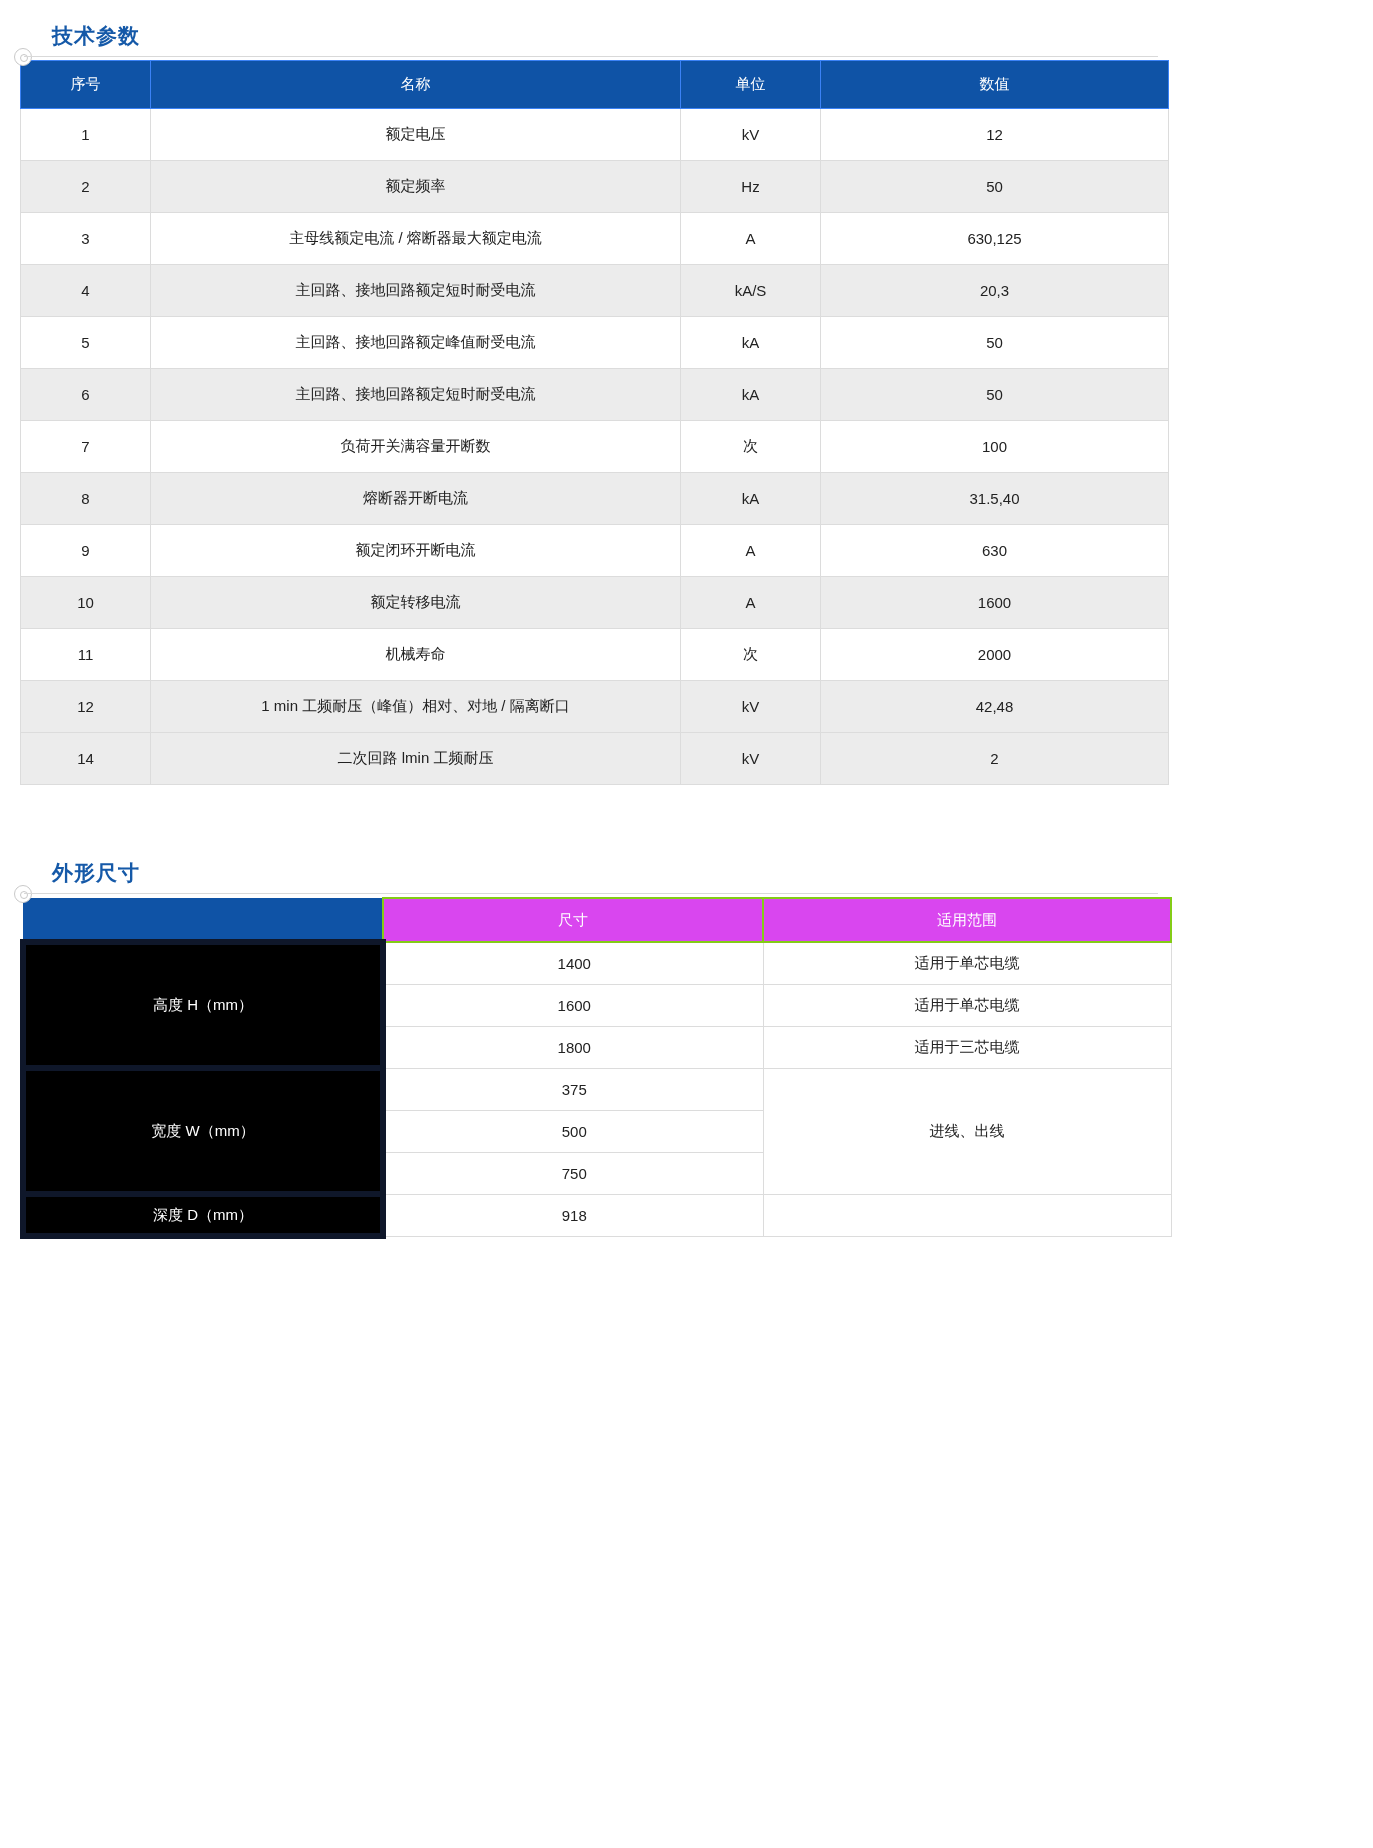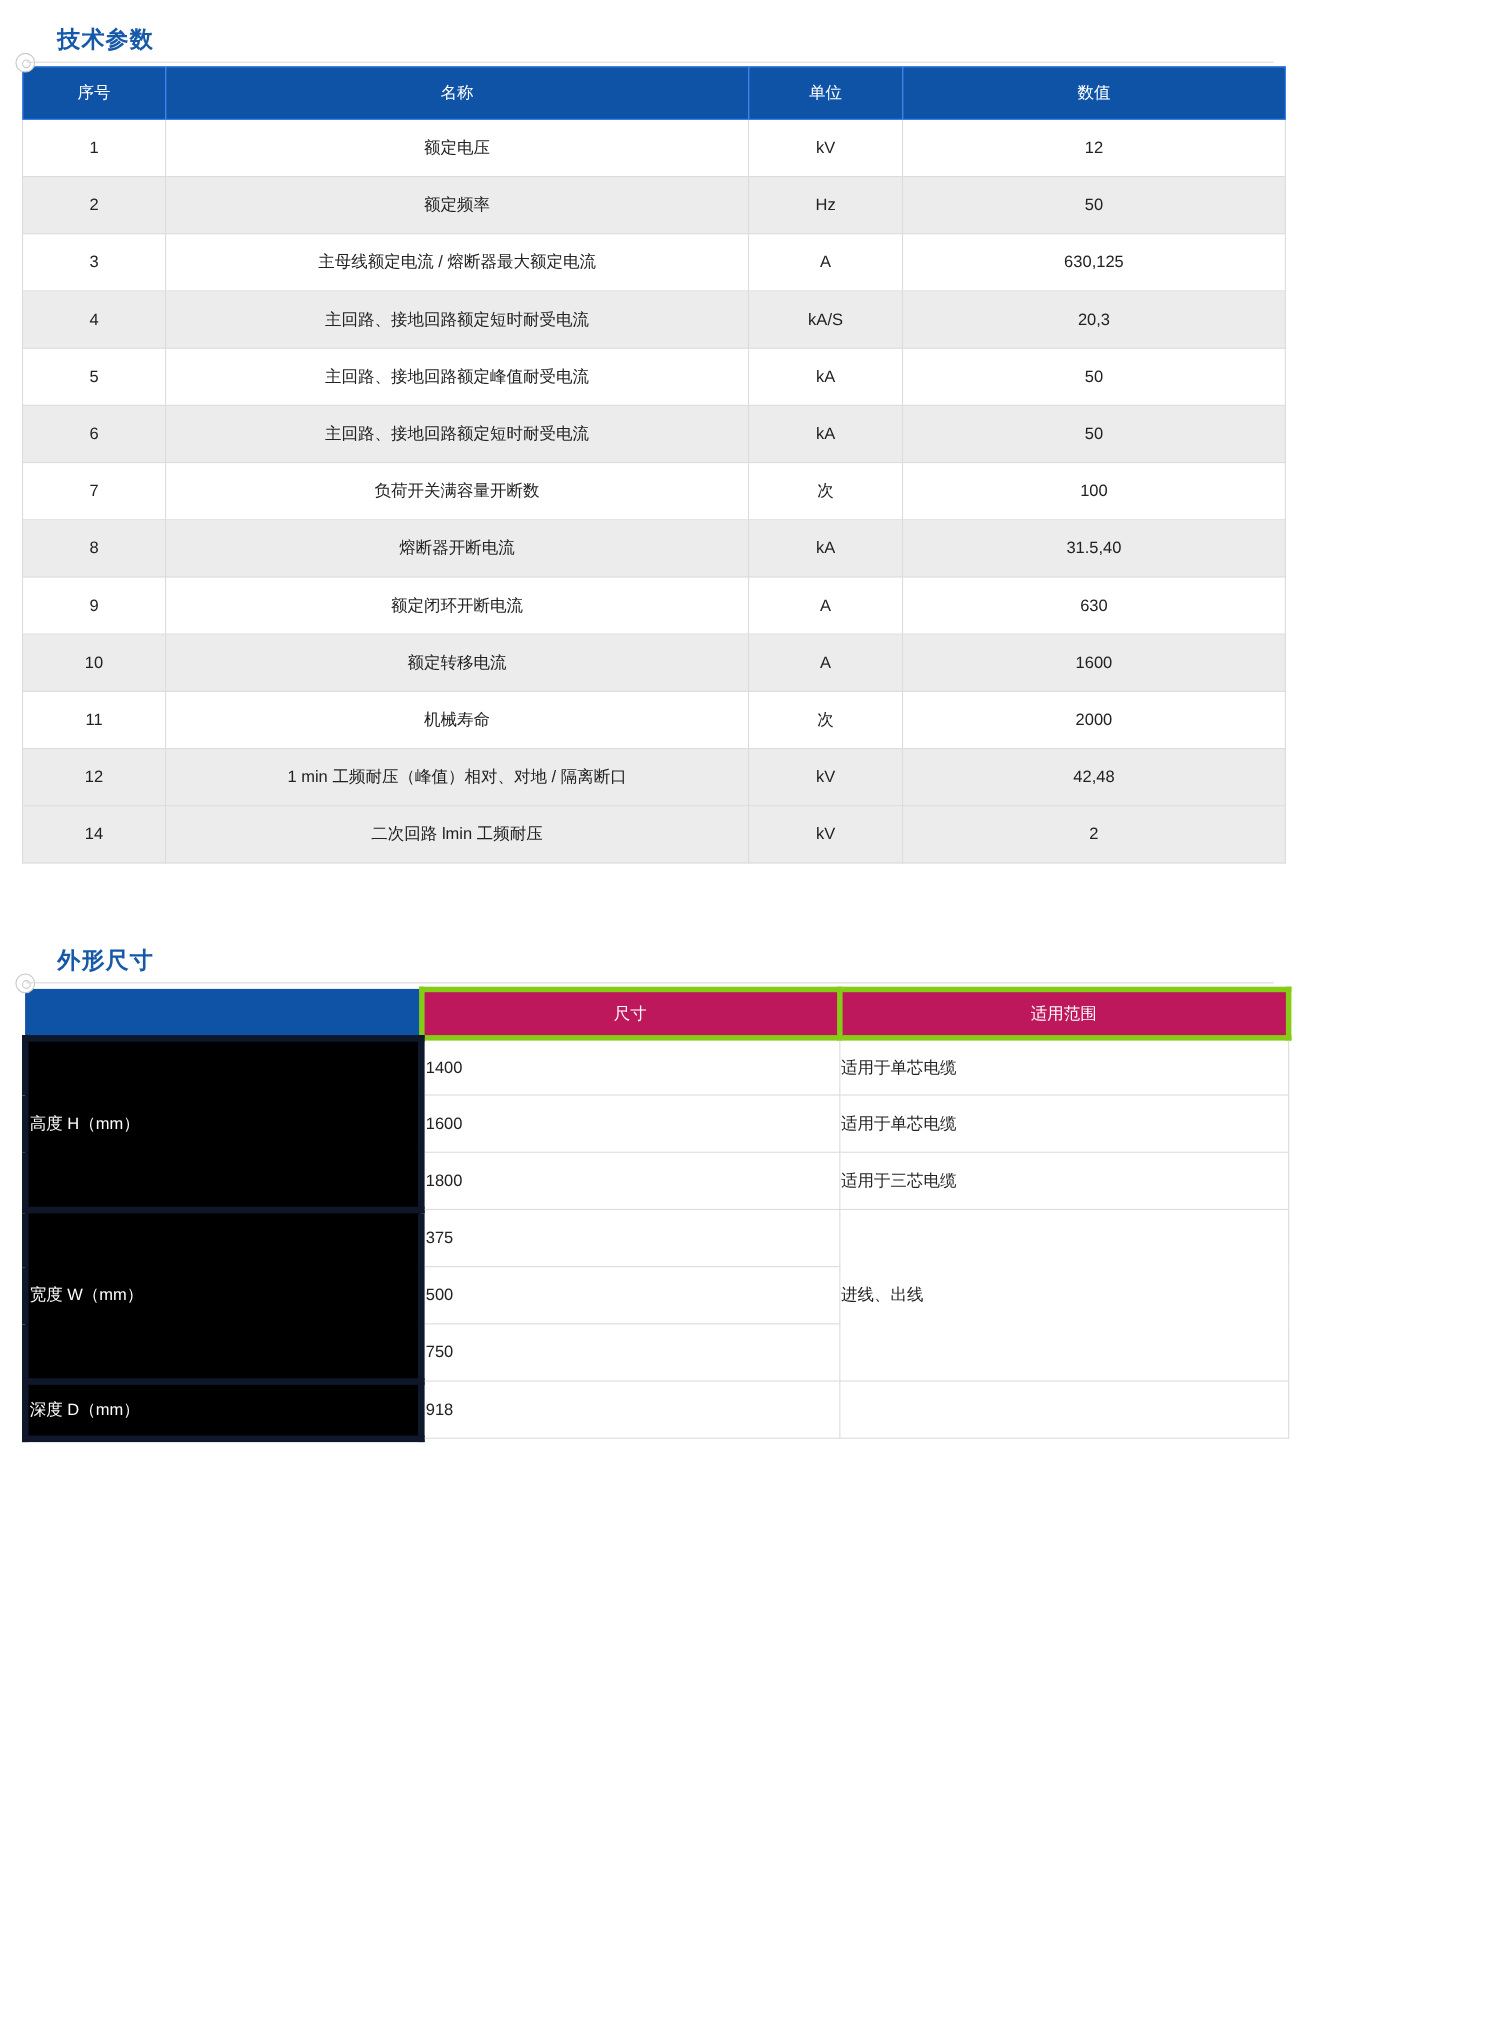--- a/index.html
+++ b/index.html
@@ -103,31 +103,32 @@
   .col-val  { width: 348px; }
 
   
   .dim-table {
     width: 1148px;
     margin-left: 20px;
     border-collapse: collapse;
     table-layout: fixed;
   }
   .dim-table th {
-    background: #be185d;
+    background: #d946ef;
     color: #fff;
     font-size: 15px;
     font-weight: normal;
     height: 44px;
-    border: 5px solid #84cc16;
+    border: 2px solid #84cc16;
     text-align: center;
   }
   .dim-table td {
-    height: 52px;
-    font-size: 15px;
+    height: 42px;
+    font-size: 15px;
+    text-align: center;
     border: 1px solid #dcdcdc;
     background: #fff;
     color: #222;
   }
   .dim-table td.rowlabel {
     background: #000000;
     color: #fff;
     border: 6px solid #0f172a;
     font-size: 15px;
   }

